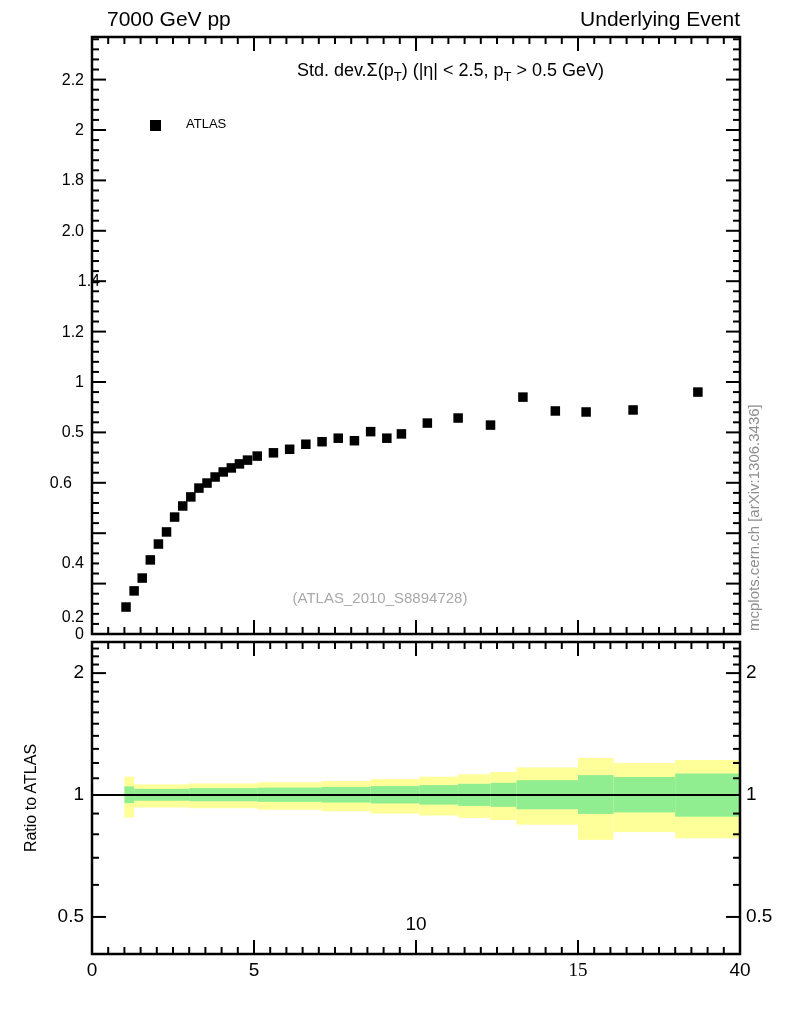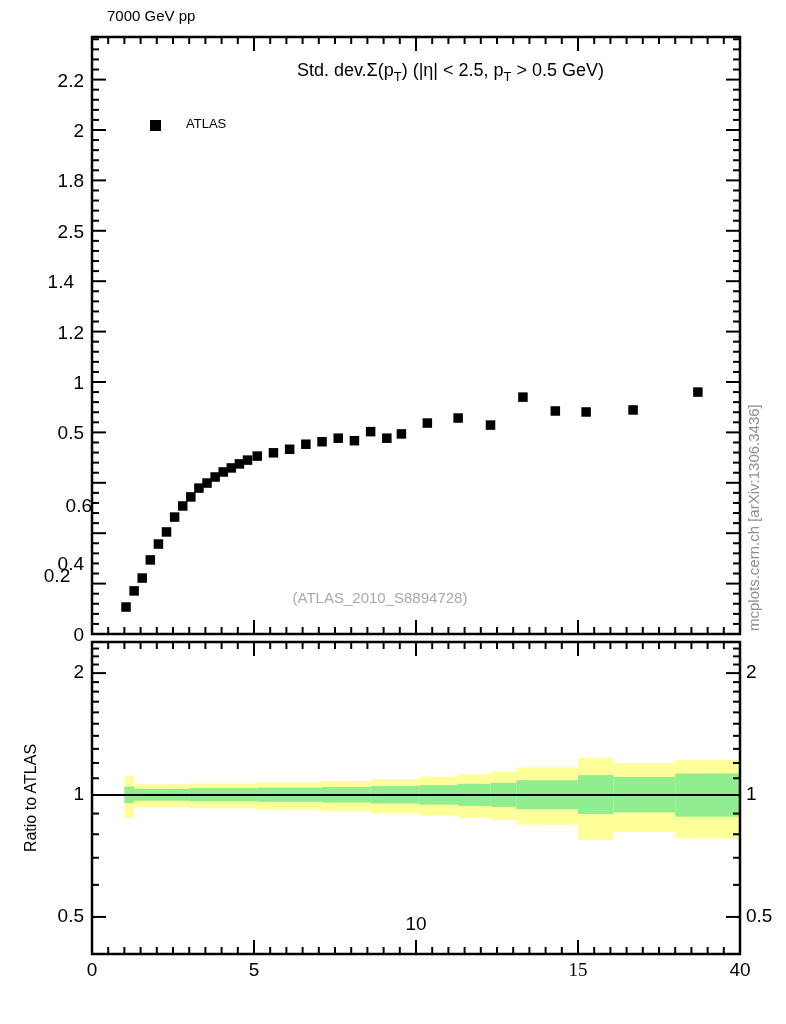--- a/index.html
+++ b/index.html
@@ -1,32 +1,32 @@
 <!DOCTYPE html>
 <html><head>
 <meta charset="utf-8">
 <style>
   html,body{margin:0;padding:0;background:#ffffff;}
   .stage{position:relative;width:786px;height:1024px;background:#ffffff;overflow:hidden;
          font-family:"Liberation Sans","DejaVu Sans",sans-serif;color:#000;}
   svg.plot{position:absolute;left:0;top:0;}
-  .hdr{position:absolute;top:7px;font-size:15px;white-space:nowrap;}
+  .hdr{position:absolute;top:7px;font-size:21px;white-space:nowrap;}
   .hdr-left{left:107px;}
   .hdr-right{left:92px;width:648px;text-align:right;}
   .plot-title{position:absolute;left:92px;width:717px;top:60px;text-align:center;font-size:18px;white-space:nowrap;}
   .plot-title .sub{font-size:13px;vertical-align:-5px;}
   .legend-marker{position:absolute;left:150px;top:120px;width:11px;height:11px;background:#000;}
   .legend-label{position:absolute;left:186px;top:116px;font-size:13px;}
   .watermark{position:absolute;left:92px;width:576px;top:589px;text-align:center;font-size:15px;color:#a9a9a9;}
   .sidetext{position:absolute;left:745px;top:631px;width:300px;transform:rotate(-90deg);
             transform-origin:0 0;font-size:15px;color:#8e8e8e;white-space:nowrap;}
   .ratio-ylabel{position:absolute;left:22px;top:954px;width:312px;transform:rotate(-90deg);
             transform-origin:0 0;font-size:16px;text-align:center;white-space:nowrap;}
   .tick-label{position:absolute;white-space:nowrap;line-height:1.2;}
-  .ylab{width:54px;text-align:right;font-size:19px;}
+  .ylab{width:54px;text-align:right;font-size:16px;}
   .rylab-left{width:54px;text-align:right;font-size:19px;}
   .rylab-right{width:54px;text-align:left;font-size:19px;}
   .xlab{width:44px;text-align:center;font-size:19px;}
 </style>
 </head>
 <body>
 
 <div class="stage">
   <svg id="plot-svg" class="plot" width="786" height="1024" viewBox="0 0 786 1024">
       <rect x="124.4" y="776.6696989311605" width="9.719999999999999" height="40.83889151551011" fill="#ffff99"></rect>
@@ -410,40 +410,41 @@
       <rect x="453.37" y="413.2816589278177" width="9.5" height="9.5" fill="#000000"></rect>
       <rect x="485.77000000000004" y="420.3378007598143" width="9.5" height="9.5" fill="#000000"></rect>
       <rect x="518.17" y="392.36523849725626" width="9.5" height="9.5" fill="#000000"></rect>
       <rect x="550.5699999999999" y="406.22551709582103" width="9.5" height="9.5" fill="#000000"></rect>
       <rect x="581.35" y="407.23353735753483" width="9.5" height="9.5" fill="#000000"></rect>
       <rect x="628.33" y="405.21749683410724" width="9.5" height="9.5" fill="#000000"></rect>
       <rect x="693.13" y="387.3251371886872" width="9.5" height="9.5" fill="#000000"></rect>
     </svg>
 
   <div class="hdr hdr-left">7000 GeV pp</div>
+  <div class="hdr hdr-right">Underlying Event</div>
 
   <div class="plot-title" id="plot-title"><span>Std. dev.Σ(p</span><span class="sub">T</span><span>) (|η| &lt; 2.5, p</span><span class="sub">T</span><span> &gt; 0.5 GeV)</span></div>
 
   <span class="legend-marker"></span>
   <span class="legend-label">ATLAS</span>
 
   <div class="watermark">(ATLAS_2010_S8894728)</div>
   <div class="sidetext">mcplots.cern.ch [arXiv:1306.3436]</div>
   <div class="ratio-ylabel">Ratio to ATLAS</div>
 
   <div id="labels-layer">
       <div class="tick-label ylab" style="left: 30px; top: 624px;">0</div>
-      <div class="tick-label ylab" style="left: 30px; top: 565px; text-align: center;">0.2</div>
+      <div class="tick-label ylab" style="left: 30px; top: 607px;">0.2</div>
       <div class="tick-label ylab" style="left: 30px; top: 553px;">0.4</div>
-      <div class="tick-label ylab" style="left: 38px; top: 472.797px; margin-top: 22px;">0.6</div>
+      <div class="tick-label ylab" style="left: 18px; top: 472.797px;">0.6</div>
       <div class="tick-label ylab" style="left: 30px; top: 422.396px;">0.5</div>
       <div class="tick-label ylab" style="left: 30px; top: 371.995px;">1</div>
       <div class="tick-label ylab" style="left: 30px; top: 321.594px;">1.2</div>
-      <div class="tick-label ylab" style="left: 20px; top: 271.193px;">1.4</div>
-      <div class="tick-label ylab" style="left: 30px; top: 220.792px;">2.5</div>
+      <div class="tick-label ylab" style="left: 46px; top: 271.193px;">1.4</div>
+      <div class="tick-label ylab" style="left: 30px; top: 220.792px;">2.0</div>
       <div class="tick-label ylab" style="left: 30px; top: 170.391px;">1.8</div>
       <div class="tick-label ylab" style="left: 30px; top: 119.99px;">2</div>
       <div class="tick-label ylab" style="left: 30px; top: 69.5889px;">2.2</div>
       <div class="tick-label xlab" style="left: 70px; top: 959px;">0</div>
       <div class="tick-label xlab" style="left: 232px; top: 959px;">5</div>
       <div class="tick-label xlab" style="left: 394px; top: 913px;">10</div>
       <div class="tick-label xlab" style="left: 556px; top: 959px; font-family: Liberation Serif, serif;">15</div>
       <div class="tick-label xlab" style="left: 718px; top: 959px;">40</div>
       <div class="tick-label rylab-left" style="left: 30px; top: 904.938px;">0.5</div>
       <div class="tick-label rylab-right" style="left: 746px; top: 904.938px;">0.5</div>

